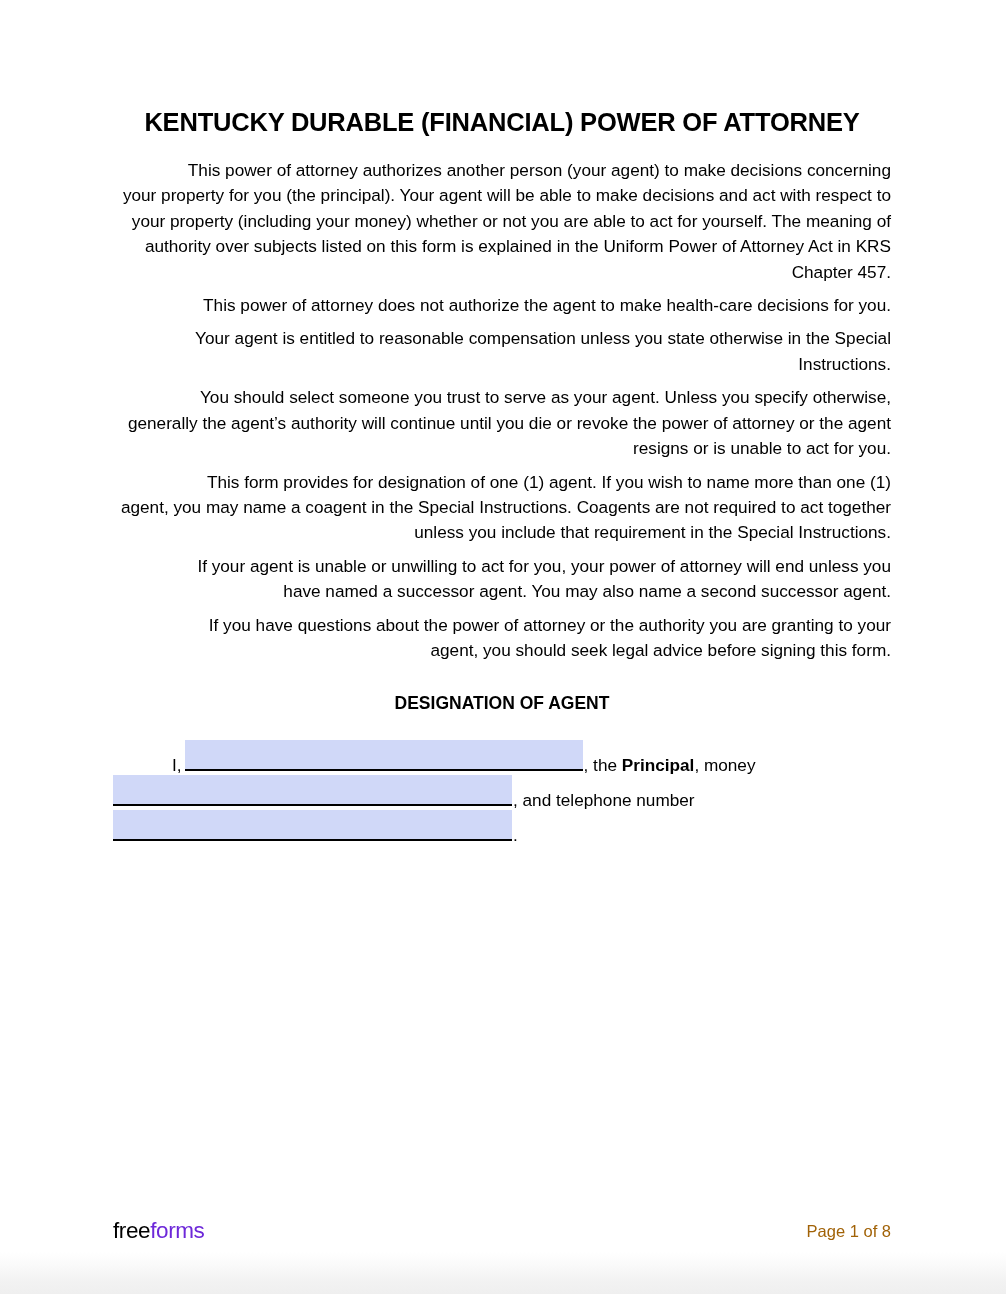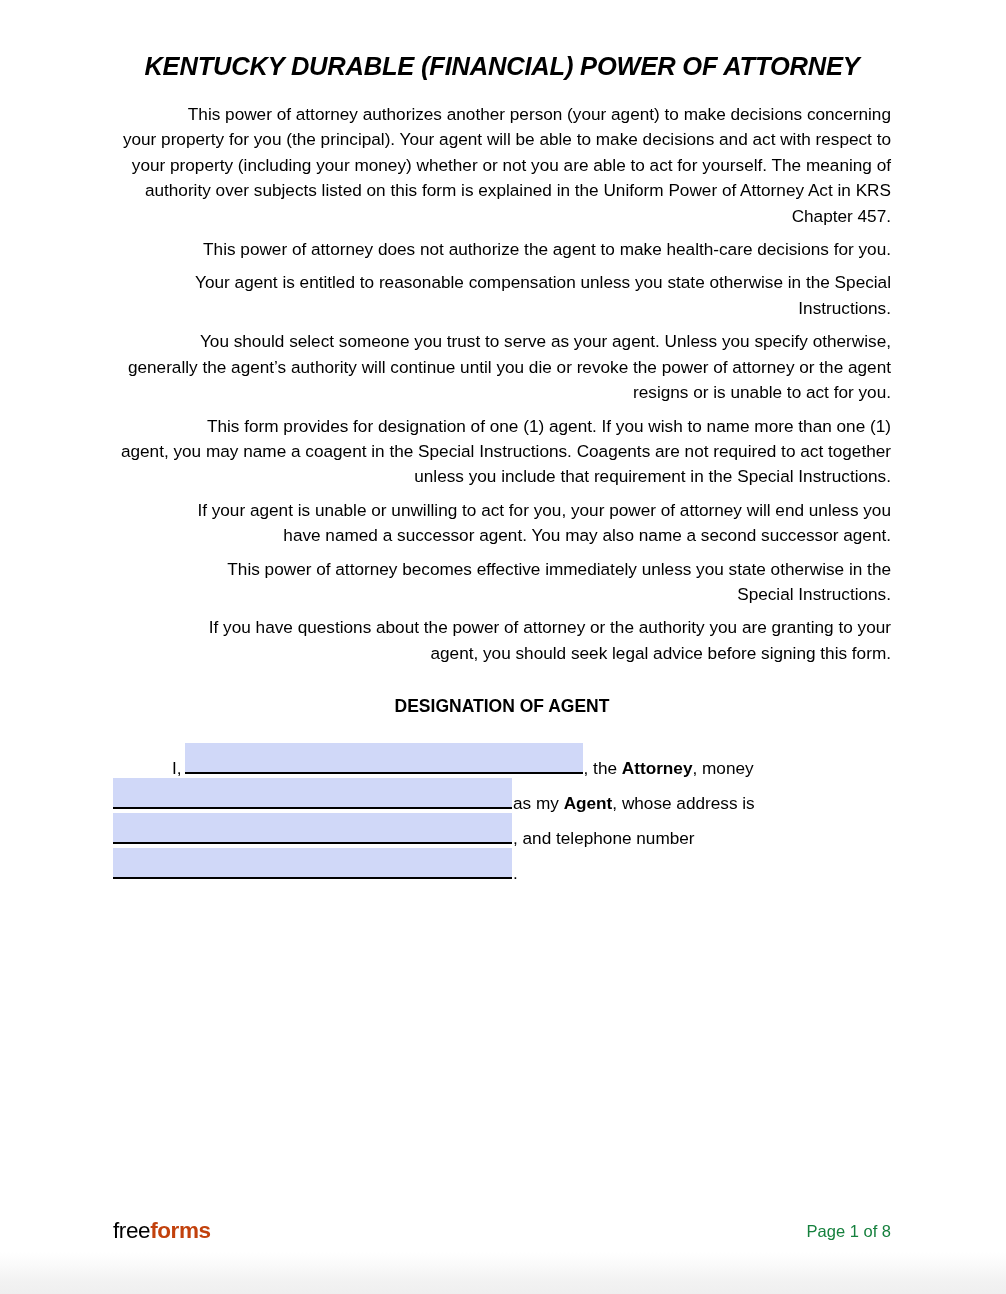--- a/index.html
+++ b/index.html
@@ -43,24 +43,23 @@
     top: 0;
     width: 778px;
   }
 
   h1.doc-title {
     font-size: 25.5px;
     font-weight: bold;
     text-align: center;
     letter-spacing: -0.2px;
     margin: 0;
-    padding-top: 52px;
+    padding-top: 108px;
     line-height: 1.1;
     white-space: nowrap;
-    font-style: italic;
   }
 
   h2.section-heading {
     font-size: 17.5px;
     font-weight: bold;
     text-align: center;
     margin: 0;
     line-height: 1.2;
   }
 
@@ -133,63 +132,59 @@
   #brand-logo {
     position: absolute;
     left: 0;
     top: 0;
     font-size: 22.5px;
     font-weight: bold;
     letter-spacing: -0.4px;
     line-height: 30px;
   }
   #brand-free  { color: #000000; font-weight: normal; }
-  #brand-forms { color: #c2410c; font-weight: bold; }
+  #brand-forms { color: #6d28d9; font-weight: normal; }
 
   #page-number {
     position: absolute;
     right: 0;
     top: 0;
     font-size: 16.5px;
     line-height: 30px;
-    color: #15803d;
+    color: #a16207;
   }
 </style>
 </head>
 <body>
 
 <div id="page">
 
   <div id="content">
 
     <h1 class="doc-title">KENTUCKY DURABLE (FINANCIAL) POWER OF ATTORNEY</h1>
 
 
     <div id="paragraphs">
       <p class="body-para">This power of attorney authorizes another person (your agent) to make decisions concerning your property for you (the principal). Your agent will be able to make decisions and act with respect to your property (including your money) whether or not you are able to act for yourself. The meaning of authority over subjects listed on this form is explained in the Uniform Power of Attorney Act in KRS Chapter 457.</p>
       <p class="body-para">This power of attorney does not authorize the agent to make health-care decisions for you.</p>
       <p class="body-para">Your agent is entitled to reasonable compensation unless you state otherwise in the Special Instructions.</p>
       <p class="body-para">You should select someone you trust to serve as your agent. Unless you specify otherwise, generally the agent’s authority will continue until you die or revoke the power of attorney or the agent resigns or is unable to act for you.</p>
       <p class="body-para">This form provides for designation of one (1) agent. If you wish to name more than one (1) agent, you may name a coagent in the Special Instructions. Coagents are not required to act together unless you include that requirement in the Special Instructions.</p>
       <p class="body-para">If your agent is unable or unwilling to act for you, your power of attorney will end unless you have named a successor agent. You may also name a second successor agent.</p>
-      <p class="body-para">This power of attorney becomes effective immediately unless you state otherwise in the Special Instructions.</p>
       <p class="body-para">If you have questions about the power of attorney or the authority you are granting to your agent, you should seek legal advice before signing this form.</p>
     </div>
 
     <h2 class="section-heading" id="designation-of-agent-heading">DESIGNATION OF AGENT</h2>
 
     <div id="agent-fields">
 
       <div class="field-row row-1">
-        <span class="lead-label">I,</span><span class="field-blank" title="Principal full name"></span><span class="trail-label"><span>, the </span><b>Attorney</b><span>, money</span></span>
+        <span class="lead-label">I,</span><span class="field-blank" title="Principal full name"></span><span class="trail-label"><span>, the </span><b>Principal</b><span>, money</span></span>
       </div>
 
-      <div class="field-row row-2">
-        <span class="field-blank" title="Agent full name"></span><span class="trail-label"><span> as my </span><b>Agent</b><span>, whose address is</span></span>
-      </div>
 
       <div class="field-row row-3">
         <span class="field-blank" title="Agent address"></span><span class="trail-label">, and telephone number</span>
       </div>
 
       <div class="field-row row-4">
         <span class="field-blank" title="Agent telephone number"></span><span class="trail-label">.</span>
       </div>
 
     </div>

